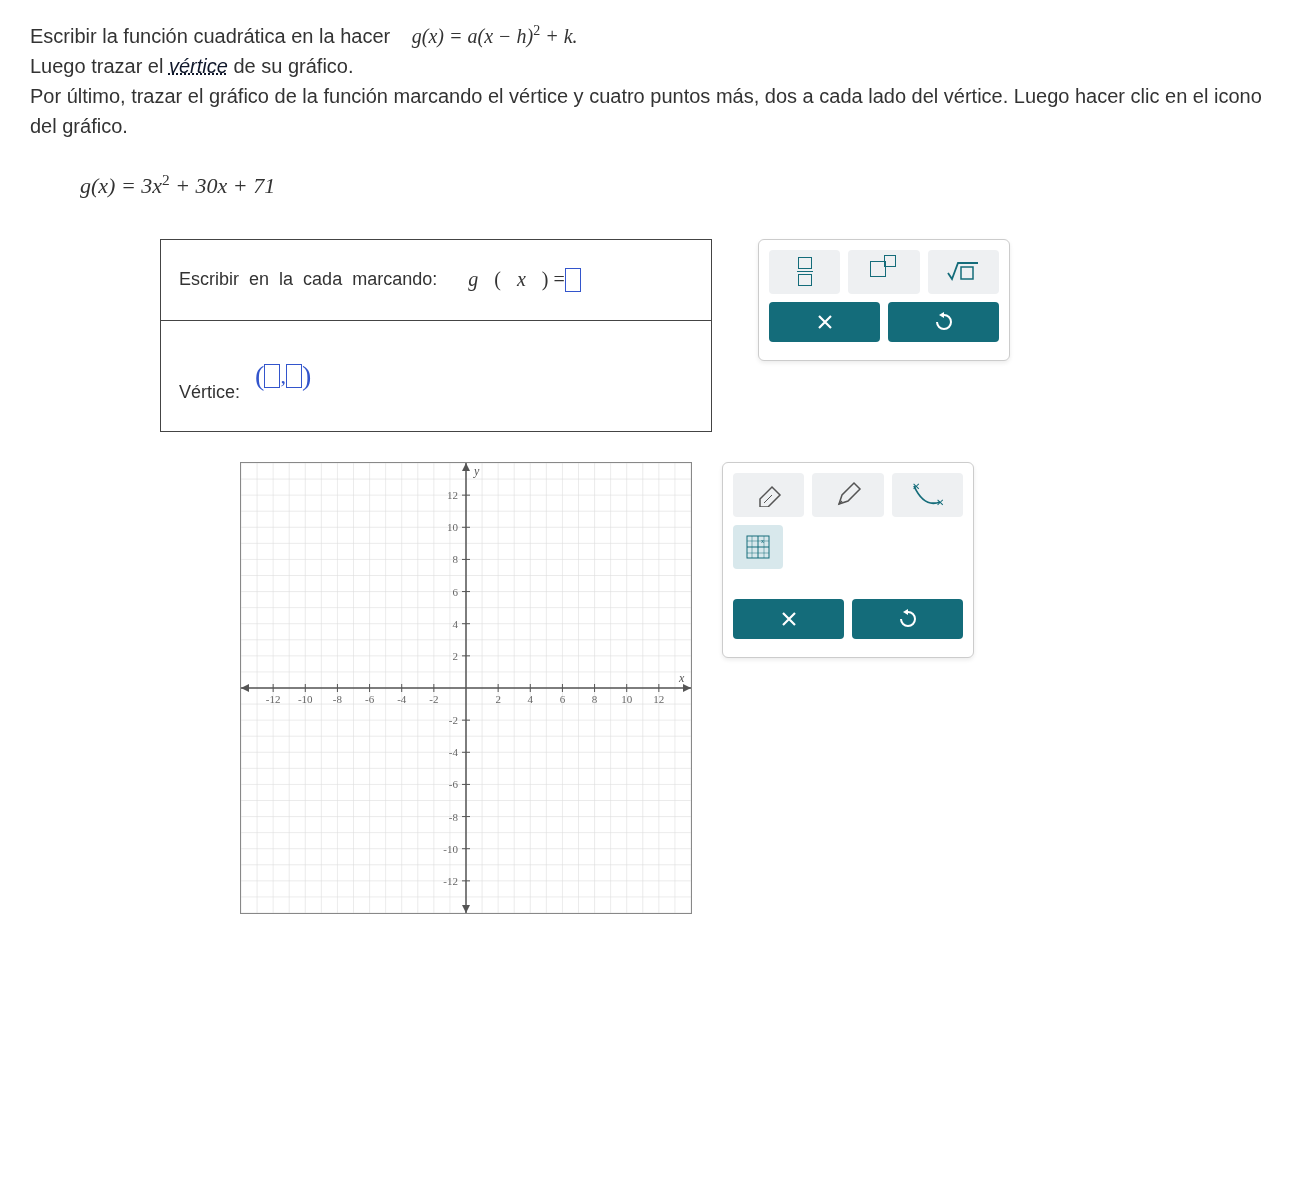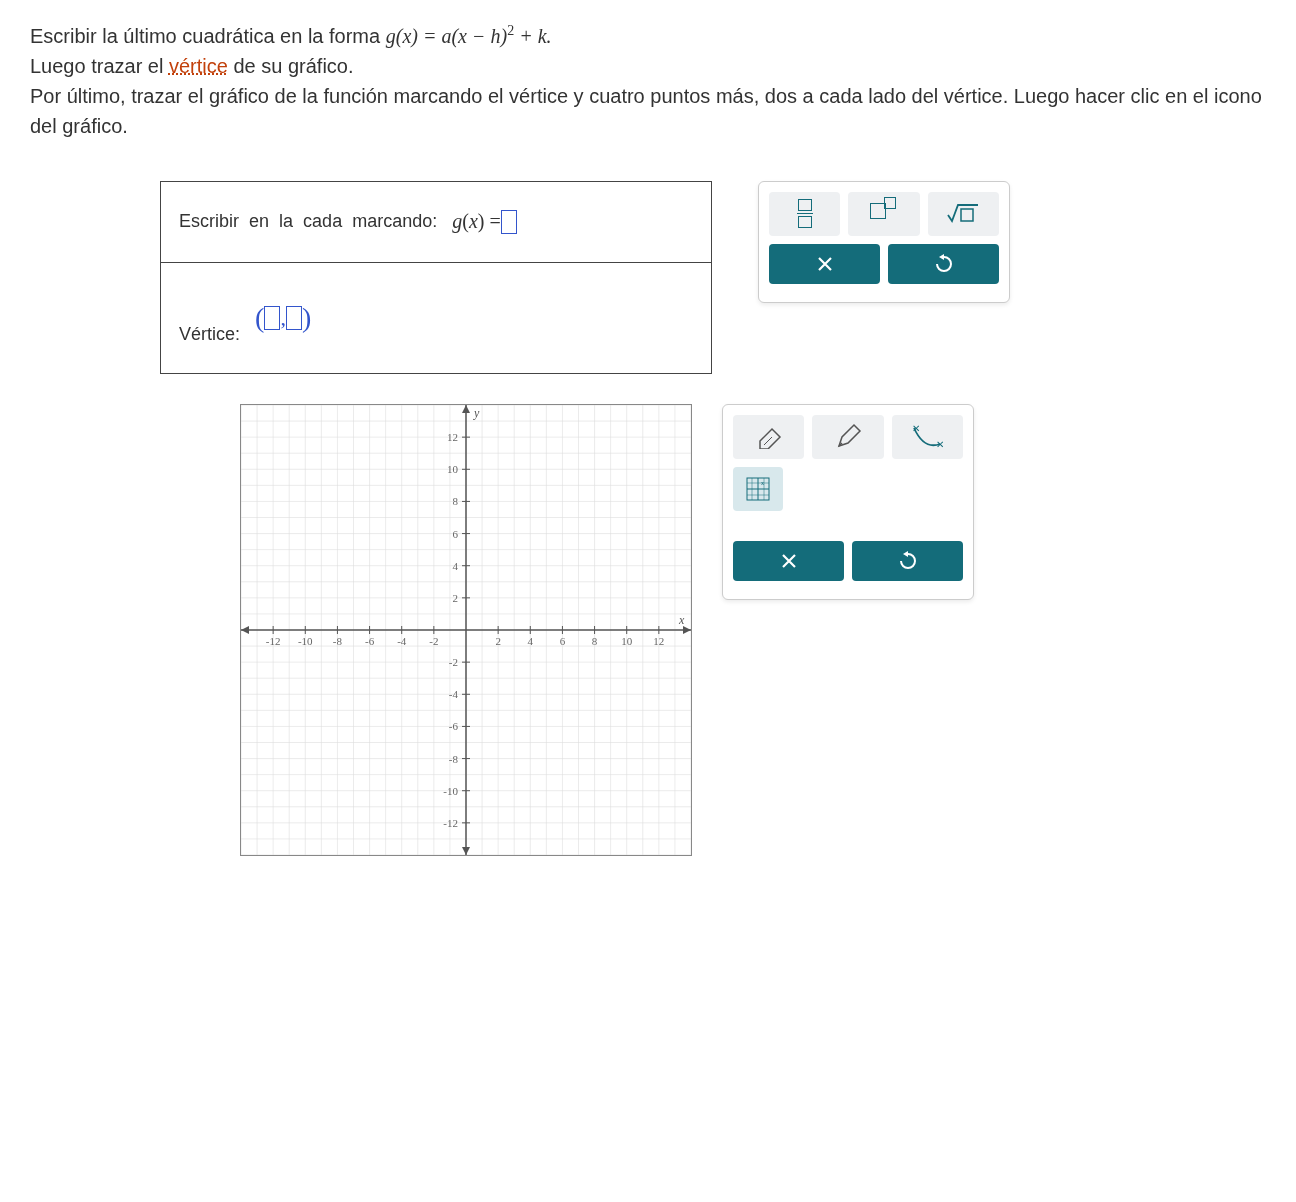--- a/index.html
+++ b/index.html
@@ -12,23 +12,24 @@
     width: 1296px;
   }
   .content {
     padding: 20px 30px;
   }
   .problem-text {
     line-height: 1.5;
     margin-bottom: 30px;
   }
   .link {
-    color: #c2410c;
+    color: #0f172a;
     text-decoration: underline dotted;
     cursor: pointer;
+    font-style: italic;
   }
   .equation {
     font-family: 'Times New Roman', serif;
     font-size: 22px;
     font-style: italic;
     margin: 20px 0 30px 50px;
   }
   .main-row {
     display: flex;
     align-items: flex-start;
@@ -42,21 +43,21 @@
   }
   .answer-row {
     padding: 28px 18px;
     border-bottom: 1px solid #444;
     font-size: 18px;
     display: flex;
     align-items: center;
     flex-wrap: wrap;
   }
   .answer-row:last-child { border-bottom: none; }
-  .math-it { font-family:'Times New Roman', serif; font-style: italic; font-size: 20px;}
+  .math-it { font-family:'Times New Roman', serif; font-style: italic; font-size: 20px; margin-left: 16px;}
   .input-placeholder {
     display: inline-block;
     width: 14px;
     height: 22px;
     border: 1.5px solid #3355cc;
     background: #fff;
     vertical-align: middle;
   }
   .paren { font-family:'Times New Roman', serif; font-size: 28px; color:#3355cc; }
   
@@ -126,28 +127,31 @@
   
   .exp-tool { position:relative; }
   .exp-base { width:14px; height:14px; border:1.5px solid #146c7a; display:inline-block;}
   .exp-sup { width:10px; height:10px; border:1.5px solid #146c7a; display:inline-block; position:relative; top:-10px; left:-2px;}
 </style>
 </head>
 <body>
 
 <div class="content">
   <div class="problem-text">
-    <span>Escribir la último cuadrática en la forma </span>
+    <span>Escribir la función cuadrática en la hacer </span>
     <span class="math-it"><span class="math-var">g</span>(<span class="math-var">x</span>) = <span class="math-var">a</span>(<span class="math-var">x</span> − <span class="math-var">h</span>)<span class="sup">2</span> + <span class="math-var">k</span>.</span><br>
     <span>Luego trazar el </span>
     <span class="link">vértice</span>
     <span> de su gráfico.</span><br>
     <span>Por último, trazar el gráfico de la función marcando el vértice y cuatro puntos más, dos a cada lado del vértice. Luego hacer clic en el icono del gráfico.</span>
   </div>
 
+  <div class="equation">
+    <span class="math-var">g</span>(<span class="math-var">x</span>) = 3<span class="math-var">x</span><span class="sup">2</span> + 30<span class="math-var">x</span> + 71
+  </div>
 
   <div class="main-row">
     <div class="answer-box">
       <div class="answer-row">
         <span>Escribir</span>&nbsp;&nbsp;
         <span>en</span>&nbsp;&nbsp;
         <span>la</span>&nbsp;&nbsp;
         <span>cada</span>&nbsp;&nbsp;
         <span>marcando:</span>&nbsp;&nbsp;&nbsp;
         <span class="math-it" style="font-style:italic;">g</span><span class="math-it" style="font-style:normal;">(</span><span class="math-it">x</span><span class="math-it" style="font-style:normal;">) = </span>

